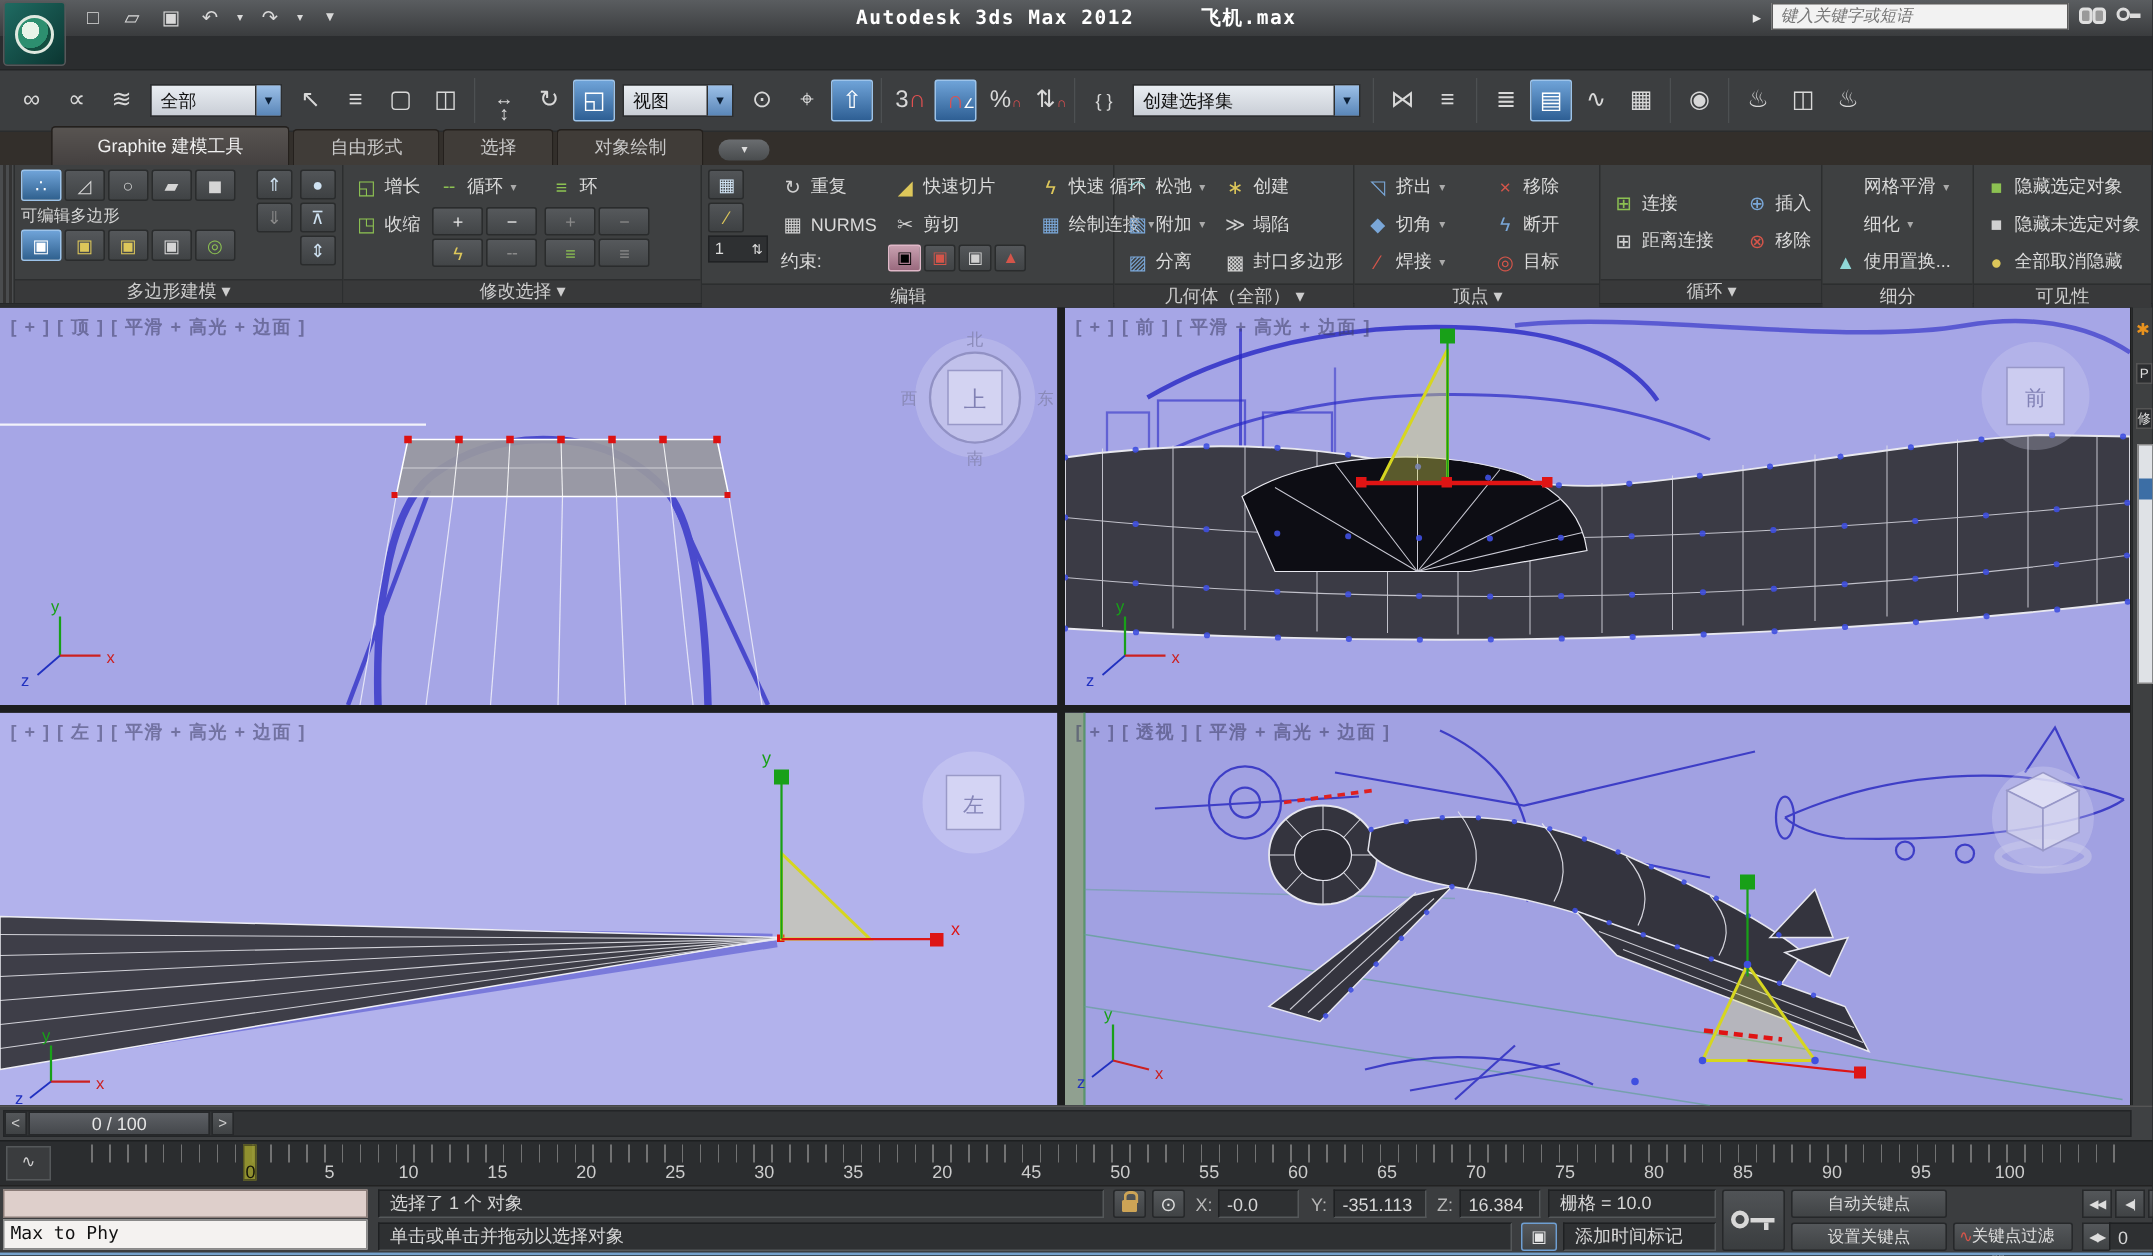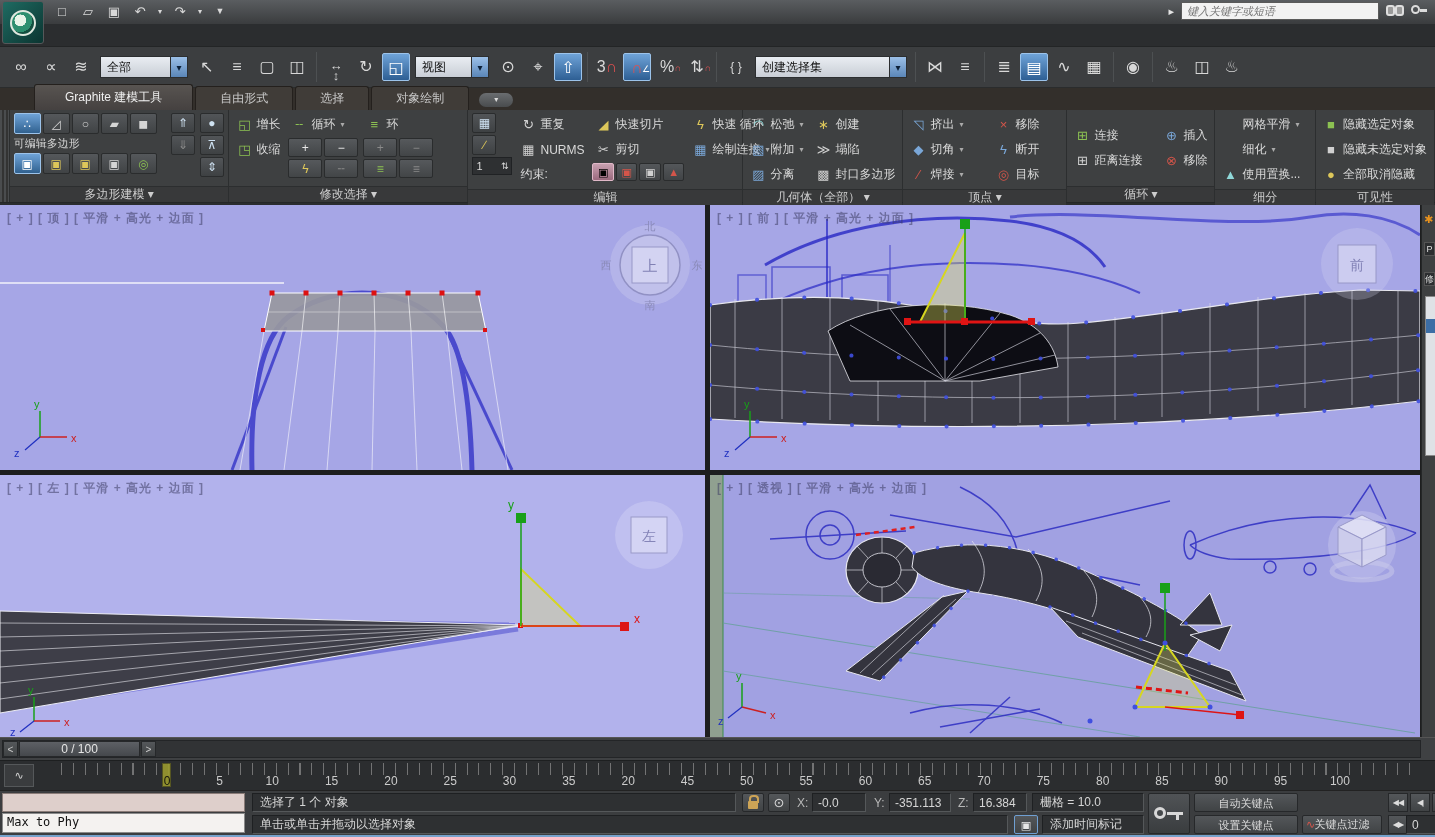--- a/index.html
+++ b/index.html
@@ -181,20 +181,24 @@
     <div class="qat" style="left:52px;">
       <span class="qat-btn">□</span>
       <span class="qat-btn">▱</span>
       <span class="qat-btn">▣</span>
       <span class="qat-btn">↶</span>
       <span class="qat-btn" style="width:8px;font-size:8px;">▾</span>
       <span class="qat-btn">↷</span>
       <span class="qat-btn" style="width:8px;font-size:8px;">▾</span>
       <span class="qat-btn" style="font-size:9px;">▼</span>
     </div>
+    <div id="title-center">
+      <span>Autodesk 3ds Max  2012</span>
+      <span>飞机.max</span>
+    </div>
     <div id="infocenter">
       <span id="ic-arrow">▸</span>
       <input id="search-input" placeholder="键入关键字或短语" style="">
       <span class="binoc">
           <i></i>
           <i></i>
         </span>
       <span class="keyicon">
           <i></i>
           <b></b>

